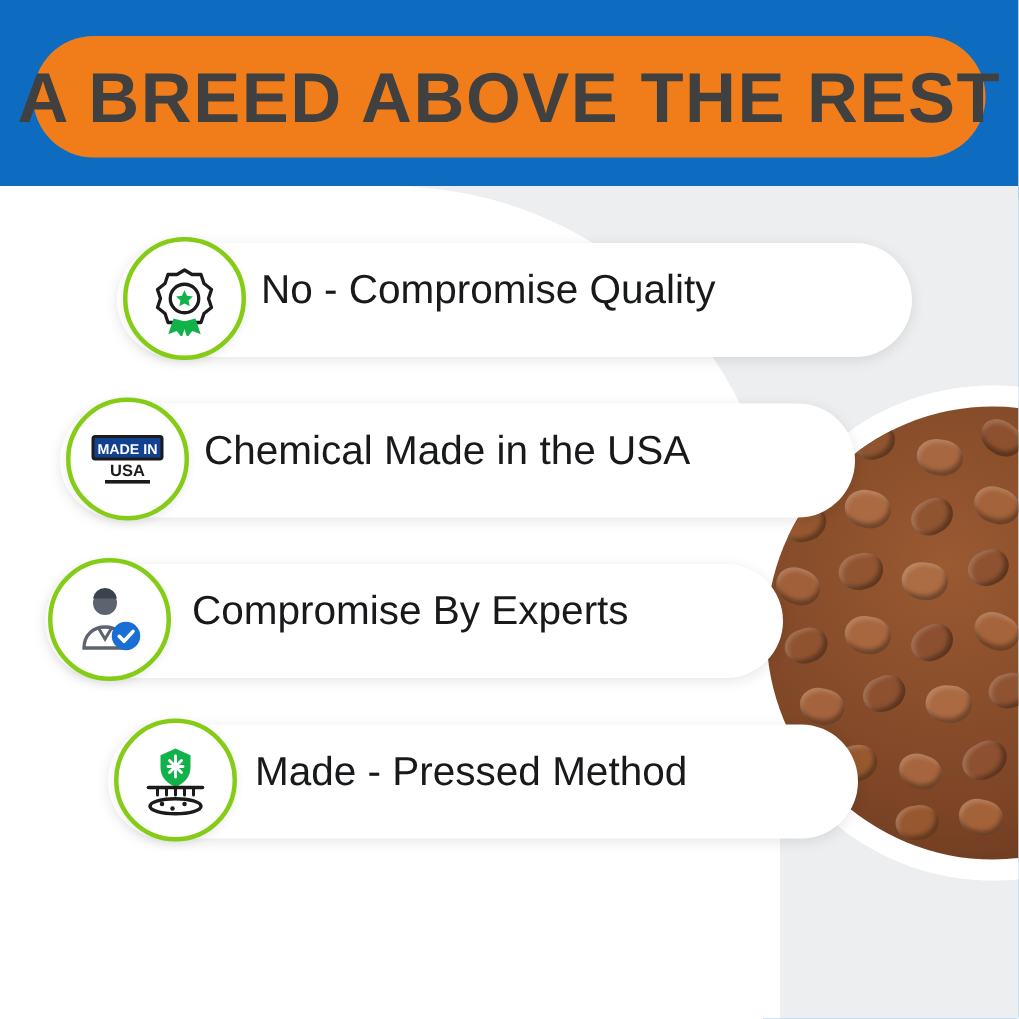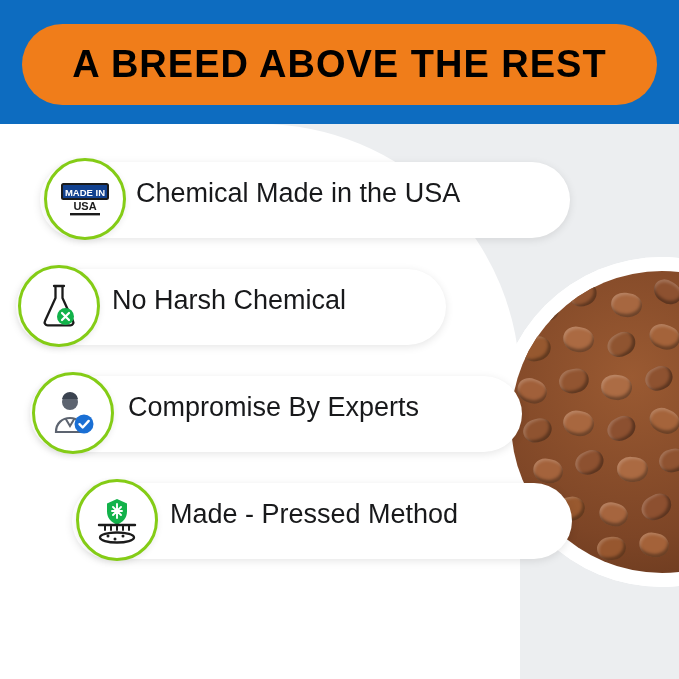--- a/index.html
+++ b/index.html
@@ -54,22 +54,22 @@
     top: 24px;
     width: 635px;
     height: 81px;
     background: #f07d1a;
     border-radius: 41px;
     display: flex;
     align-items: center;
     justify-content: center;
   }
   .header-pill .title {
-    color: #000000;
-    font-size: 38px;
+    color: #404040;
+    font-size: 47px;
     font-weight: bold;
     letter-spacing: 1.0px;
     white-space: nowrap;
   }
 
   
   .bowl {
     position: absolute;
     left: 497px;
     top: 257px;
@@ -205,45 +205,47 @@
       <span class="kib" style="left:130px; top:224px; width:31px; height:24px; transform:rotate(-30deg); background:#8d5030;"></span>
 
       <span class="kib" style="left:86px;  top:266px; width:29px; height:23px; transform:rotate(-8deg);  background:#97572f;"></span>
       <span class="kib" style="left:128px; top:262px; width:30px; height:24px; transform:rotate(14deg);  background:#a46239;"></span>
       <span class="kib" style="left:170px; top:266px; width:28px; height:23px; transform:rotate(-20deg); background:#8b4f2c;"></span>
     </div>
   </div>
 
   <div class="features">
 
+    <div class="feature f0">
+      <div class="plate"></div>
+      <div class="badge">
+        <svg class="icon-svg" width="50" height="50" viewBox="0 0 50 50">
+          <path d="M25 6 L30 9 L36 9 L38 15 L43 19 L41 25 L43 31 L38 35 L36 41 L30 41 L25 44 L20 41 L14 41 L12 35 L7 31 L9 25 L7 19 L12 15 L14 9 L20 9 Z" fill="none" stroke="#1b1b1b" stroke-width="2.2" stroke-linejoin="round"></path>
+          <circle cx="25" cy="25" r="9.5" fill="none" stroke="#1b1b1b" stroke-width="2.2"></circle>
+          <path d="M25 19.5 l1.7 3.6 3.9 .5 -2.9 2.7 .8 3.9 -3.5-1.9 -3.5 1.9 .8-3.9 -2.9-2.7 3.9-.5 Z" fill="#12b24a"></path>
+          <path d="M18 39 l-3 9 5-2 3 4 3-9 Z" fill="#12b24a" stroke="#12b24a" stroke-width="1"></path>
+          <path d="M32 39 l3 9 -5-2 -3 4 -3-9 Z" fill="#12b24a" stroke="#12b24a" stroke-width="1"></path>
+        </svg>
+      </div>
+      <div class="label">No - Compromise Quality</div>
+    </div>
 
     <div class="feature f1">
       <div class="plate"></div>
       <div class="badge">
         <svg class="icon-svg" width="54" height="50" viewBox="0 0 54 50">
           <rect x="4" y="10" width="46" height="15" rx="1.5" fill="#12418f" stroke="#1b1b1b" stroke-width="2"></rect>
           <text x="27" y="21.5" text-anchor="middle" font-family="Liberation Sans, sans-serif" font-size="9.5" font-weight="bold" fill="#ffffff">MADE IN</text>
           <text x="27" y="36" text-anchor="middle" font-family="Liberation Sans, sans-serif" font-size="11" font-weight="bold" fill="#1b1b1b">USA</text>
           <rect x="12" y="39" width="30" height="2.4" fill="#1b1b1b"></rect>
         </svg>
       </div>
       <div class="label">Chemical Made in the USA</div>
     </div>
 
-    <div class="feature f2">
-      <div class="plate"></div>
-      <div class="badge">
-        <svg class="icon-svg" width="50" height="52" viewBox="0 0 50 52">
-          <path d="M20 6 h10 M21.5 6 v12 L11 41 a3 3 0 0 0 2.7 4.4 h22.6 A3 3 0 0 0 39 41 L28.5 18 V6" fill="none" stroke="#1b1b1b" stroke-width="2.3" stroke-linecap="round" stroke-linejoin="round"></path>
-          <circle cx="31.5" cy="36.5" r="8.5" fill="#12b24a"></circle>
-          <path d="M28 33 l7 7 M35 33 l-7 7" stroke="#ffffff" stroke-width="2.2" stroke-linecap="round"></path>
-        </svg>
-      </div>
-      <div class="label">No Harsh Chemical</div>
-    </div>
 
     <div class="feature f3">
       <div class="plate"></div>
       <div class="badge">
         <svg class="icon-svg" width="52" height="52" viewBox="0 0 52 52">
           <circle cx="23" cy="15" r="8" fill="#5d6470"></circle>
           <path d="M23 5 a8 8 0 0 1 8 7 H15 a8 8 0 0 1 8-7 z" fill="#3b4350"></path>
           <path d="M9 45 c0-9 6.5-14 14-14 s14 5 14 14 z" fill="#ffffff" stroke="#5d6470" stroke-width="2.2"></path>
           <path d="M18.5 31.5 L23 39 l4.5-7.5" fill="none" stroke="#5d6470" stroke-width="2"></path>
           <circle cx="37" cy="37" r="9.5" fill="#1a6fd4"></circle>

